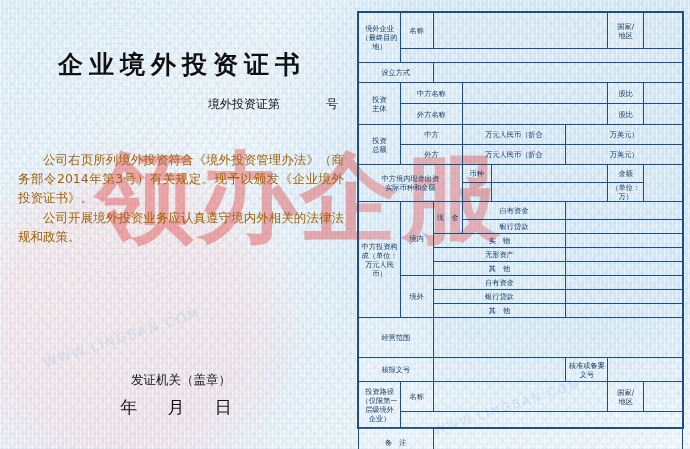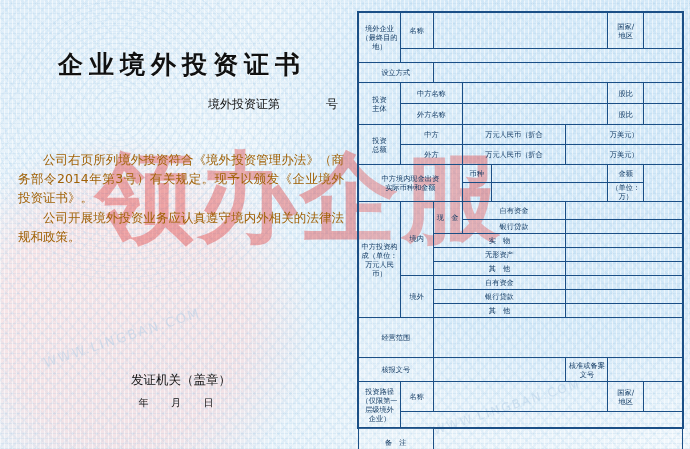--- a/index.html
+++ b/index.html
@@ -82,22 +82,22 @@
   }
   .body-text p{margin:0 0 1px 0;}
   .indent{text-indent:2em;}
   .issuer{
     position:absolute;left:18px;top:372px;width:326px;
     text-align:center;font-size:12.5px;color:#111;
     font-family:"DejaVu Sans", sans-serif;
   }
   .issue-date{
     position:absolute;left:18px;top:396px;width:326px;
-    text-align:center;font-size:10px;color:#111;letter-spacing:10px;
-    font-family:Liberation Serif, serif;
+    text-align:center;font-size:17px;color:#111;letter-spacing:10px;
+    font-family:Liberation Mono, monospace;
   }
 
   
   .tablewrap{
     position:absolute;left:357px;top:4px;width:327px;height:418px;
     border:1.1px solid #1b4f86;
     box-sizing:border-box;
     margin-top:7px;
   }
   table.form{

